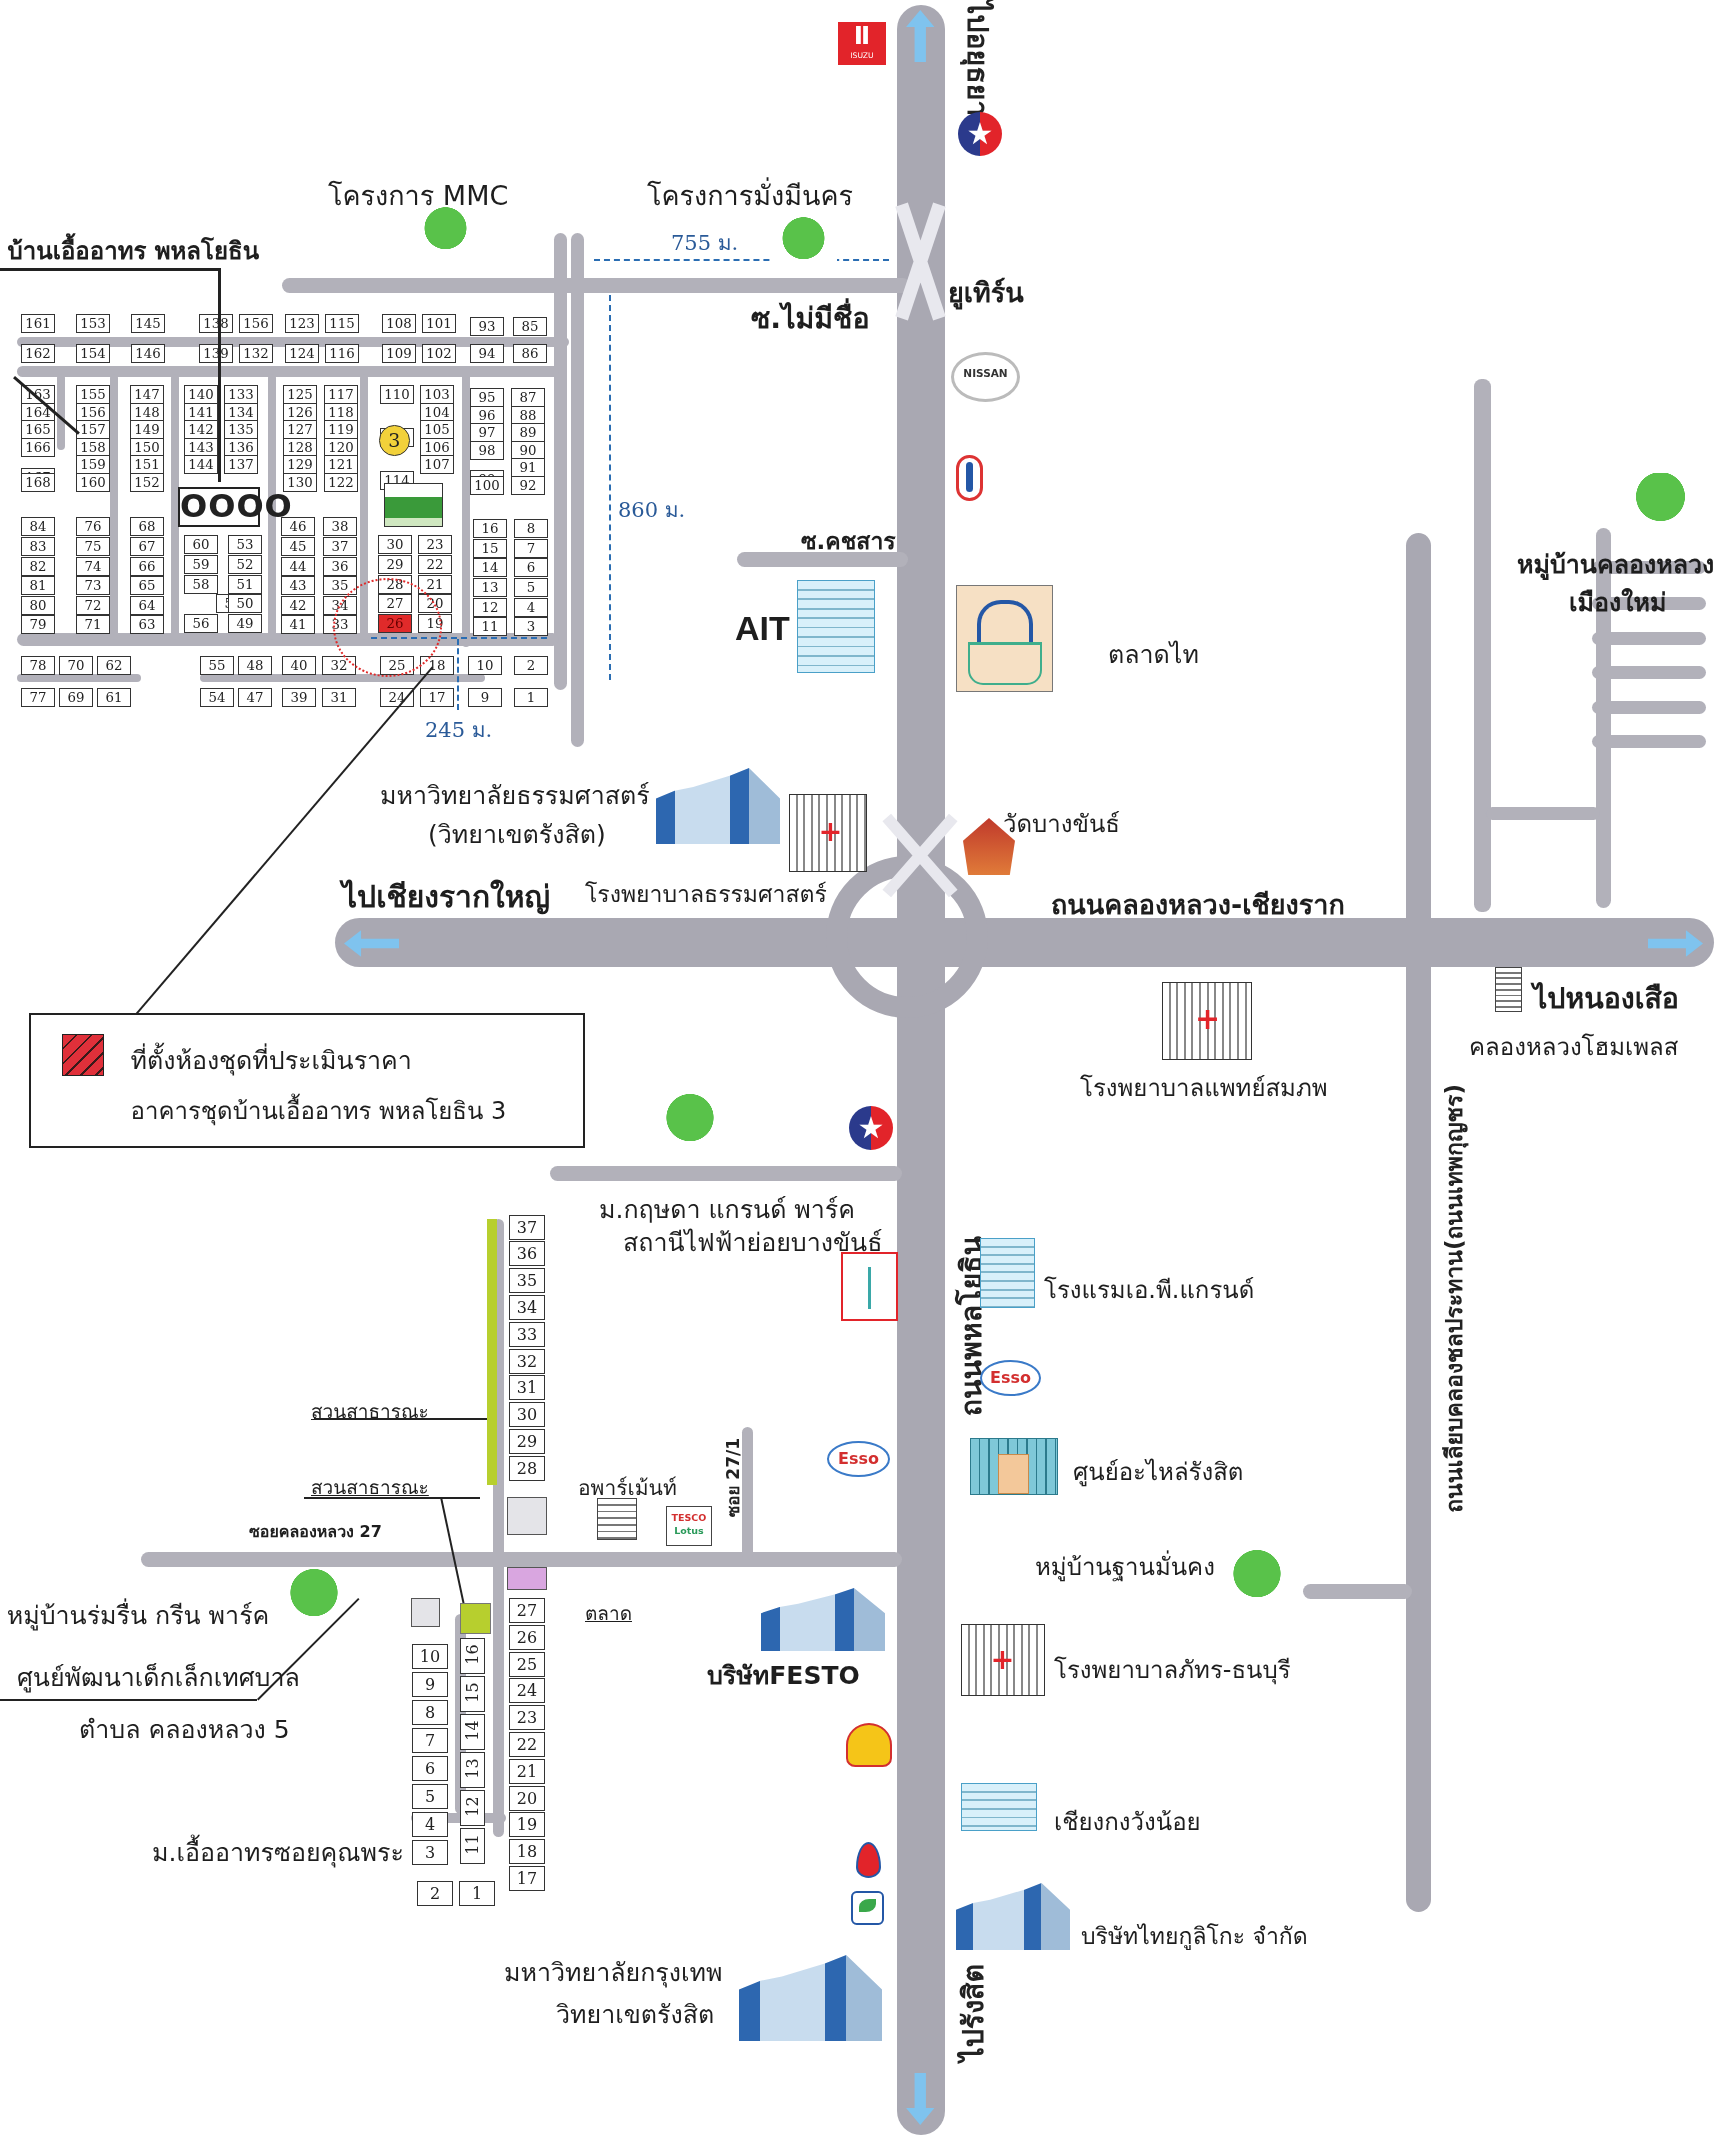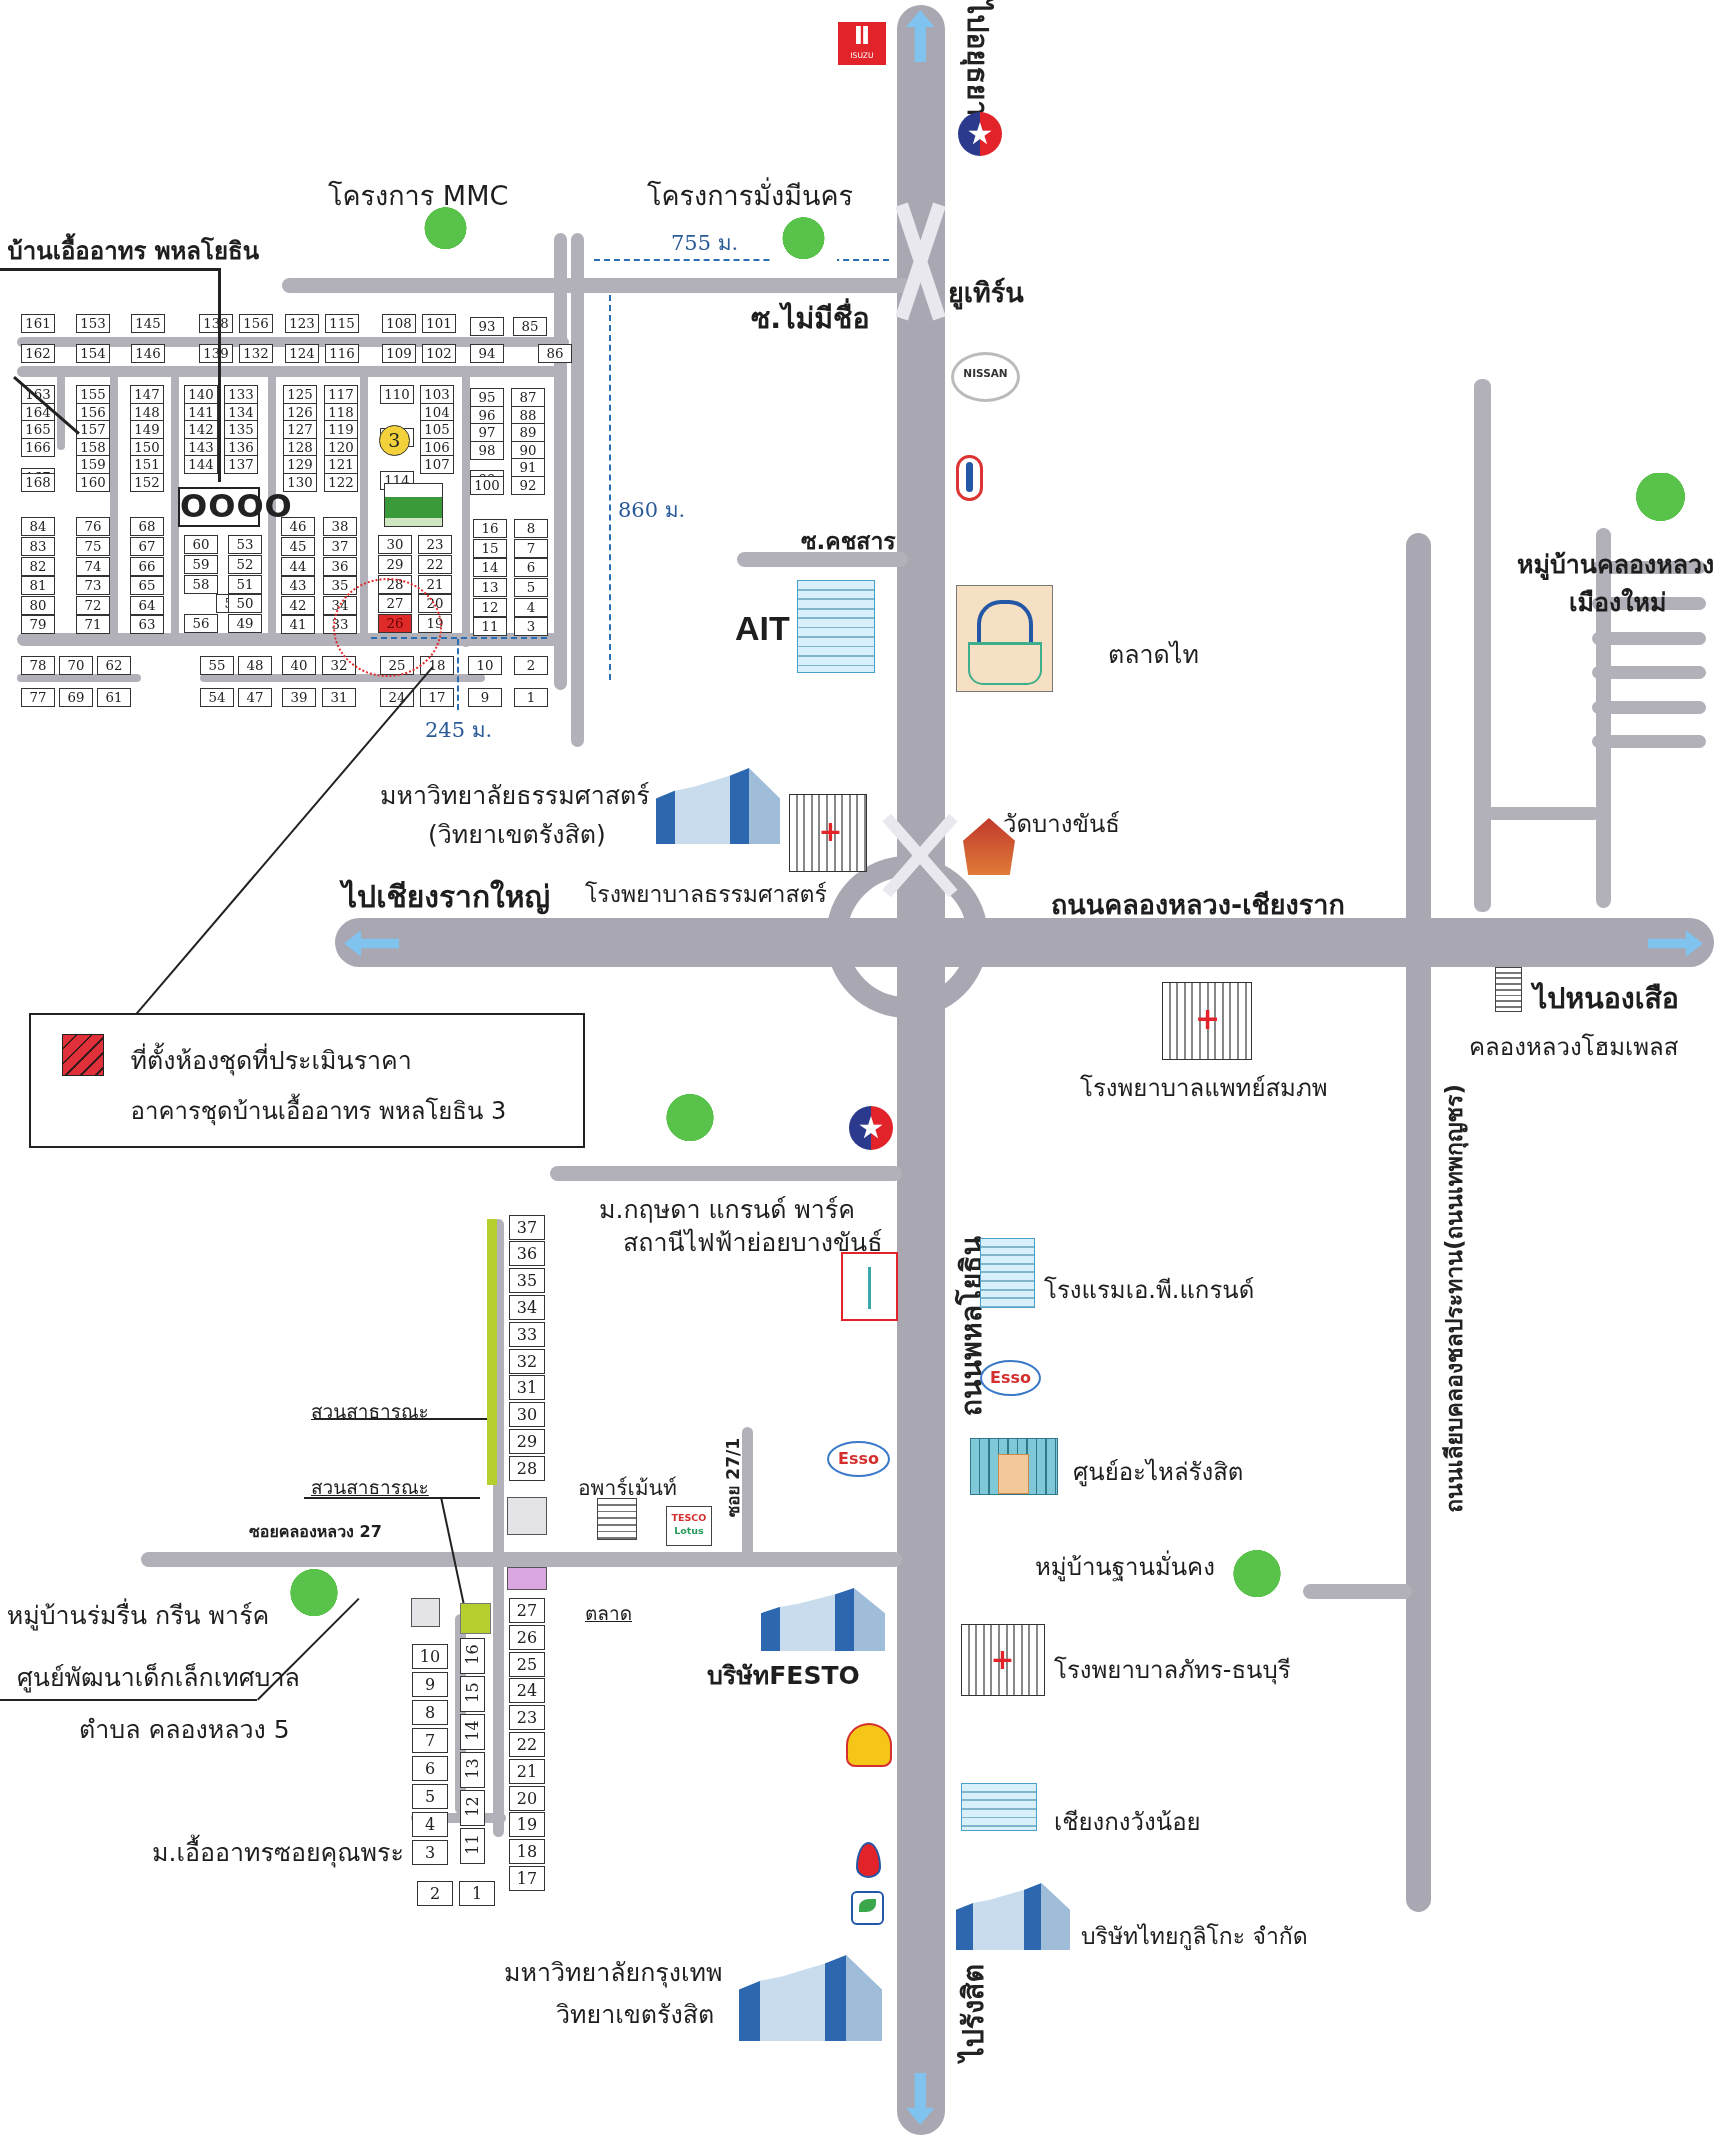--- a/index.html
+++ b/index.html
@@ -164,21 +164,21 @@
     <div class="lot" style="left: 380px; top: 428px;">111</div>
     <div class="lot" style="left: 380px; top: 471px;">114</div>
     <div class="lot" style="left: 420px; top: 385px;">103</div>
     <div class="lot" style="left: 420px; top: 403px;">104</div>
     <div class="lot" style="left: 420px; top: 420px;">105</div>
     <div class="lot" style="left: 420px; top: 438px;">106</div>
     <div class="lot" style="left: 420px; top: 455px;">107</div>
     <div class="lot" style="left: 470px; top: 317px;">93</div>
     <div class="lot" style="left: 513px; top: 317px;">85</div>
     <div class="lot" style="left: 470px; top: 344px;">94</div>
-    <div class="lot" style="left: 513px; top: 344px; margin-left: 25px;">86</div>
+    <div class="lot" style="left: 513px; top: 344px;">86</div>
     <div class="lot" style="left: 470px; top: 388px;">95</div>
     <div class="lot" style="left: 470px; top: 406px;">96</div>
     <div class="lot" style="left: 470px; top: 423px;">97</div>
     <div class="lot" style="left: 470px; top: 441px;">98</div>
     <div class="lot" style="left: 470px; top: 470px;">99</div>
     <div class="lot" style="left: 470px; top: 476px;">100</div>
     <div class="lot" style="left: 511px; top: 388px;">87</div>
     <div class="lot" style="left: 511px; top: 406px;">88</div>
     <div class="lot" style="left: 511px; top: 423px;">89</div>
     <div class="lot" style="left: 511px; top: 441px;">90</div>

